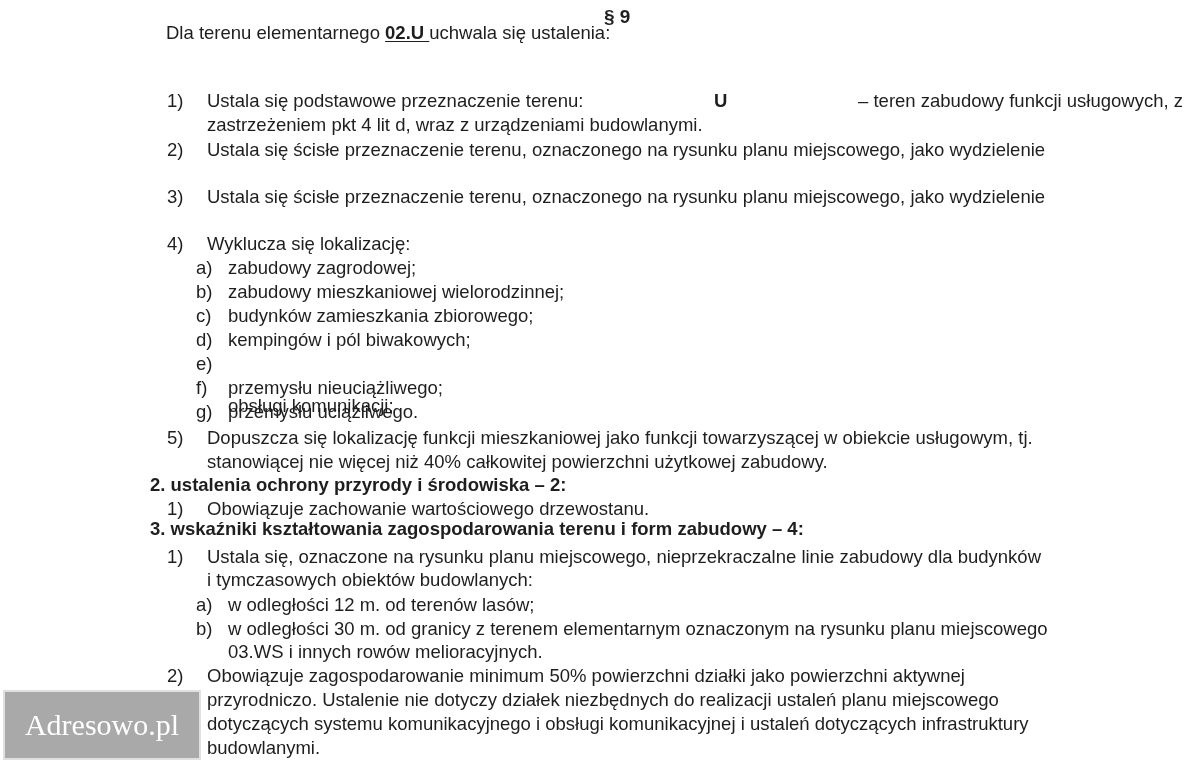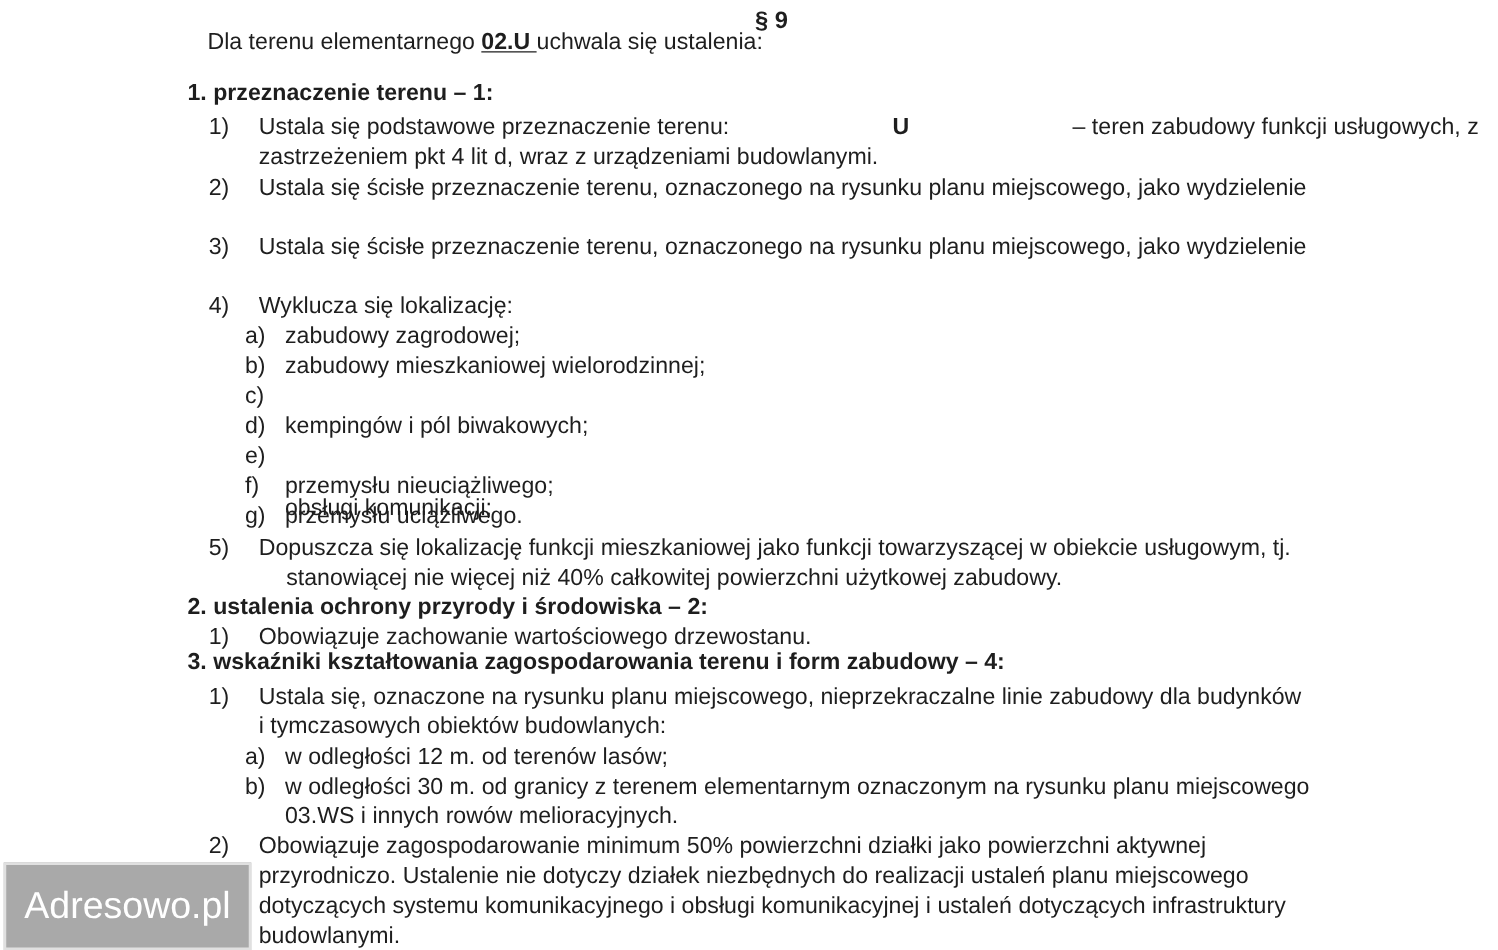--- a/index.html
+++ b/index.html
@@ -12,35 +12,34 @@
   }
   .page { position: absolute; left: 0; top: 0; width: 1198px; height: 760px; }
   .line { position: absolute; white-space: nowrap; line-height: 22px; }
   .bold { font-weight: bold; }
   .u { text-decoration: underline; text-underline-offset: 2px; }
   .just { display: flex; justify-content: space-between; white-space: nowrap; }
   .watermark {
     position: absolute; left: 3px; top: 690px; width: 198px; height: 70px;
     background: #a9a9a9; border: 2px solid #e0e0e0; box-sizing: border-box;
     color: #ffffff; font-size: 30px; display: flex; align-items: center; justify-content: center;
-    font-family: Liberation Sans, sans-serif;
+    font-family: Liberation Serif, serif;
   }
 </style>
 </head>
 <body>
 
 <div class="page">
 
   <div class="line bold" style="left:604px; top:6px; font-size:19px;">§ 9</div>
 
   <div class="line" style="left:150px; top:22px;margin-left:16px;">
     <span>Dla terenu elementarnego </span><span class="bold u">02.U </span><span>uchwala się ustalenia:</span>
   </div>
 
-  <div class="line bold" style="left:150px; top:63px;">1. przeznaczenie terenu – 1:</div>
 
   <div class="line" style="left:167px; top:90px;">1)</div>
   <div class="line just" style="left:207px; top:90px; width:976px;">
     <span>Ustala się podstawowe przeznaczenie terenu: </span>
       <span class="bold">U</span>
       <span> – teren zabudowy funkcji usługowych, z</span>
   </div>
   <div class="line" style="left:207px; top:114px;">zastrzeżeniem pkt 4 lit d, wraz z urządzeniami budowlanymi.</div>
 
   <div class="line" style="left:167px; top:139px;">2)</div>
@@ -50,32 +49,33 @@
   <div class="line" style="left:207px; top:186px;">Ustala się ścisłe przeznaczenie terenu, oznaczonego na rysunku planu miejscowego, jako wydzielenie</div>
 
   <div class="line" style="left:167px; top:233px;">4)</div>
   <div class="line" style="left:207px; top:233px;">Wyklucza się lokalizację:</div>
 
   <div class="line" style="left:196px; top:257px;">a)</div>
   <div class="line" style="left:228px; top:257px;">zabudowy zagrodowej;</div>
   <div class="line" style="left:196px; top:281px;">b)</div>
   <div class="line" style="left:228px; top:281px;">zabudowy mieszkaniowej wielorodzinnej;</div>
   <div class="line" style="left:196px; top:305px;">c)</div>
+  <div class="line" style="left:228px; top:305px;">budynków zamieszkania zbiorowego;</div>
   <div class="line" style="left:196px; top:329px;">d)</div>
   <div class="line" style="left:228px; top:329px;">kempingów i pól biwakowych;</div>
   <div class="line" style="left:196px; top:353px;">e)</div>
   <div class="line" style="left:228px; top:353px;margin-top:42px;">obsługi komunikacji;</div>
   <div class="line" style="left:196px; top:377px;">f)</div>
   <div class="line" style="left:228px; top:377px;">przemysłu nieuciążliwego;</div>
   <div class="line" style="left:196px; top:401px;">g)</div>
   <div class="line" style="left:228px; top:401px;">przemysłu uciążliwego.</div>
 
   <div class="line" style="left:167px; top:427px;">5)</div>
   <div class="line" style="left:207px; top:427px;">Dopuszcza się lokalizację funkcji mieszkaniowej jako funkcji towarzyszącej w obiekcie usługowym, tj.</div>
-  <div class="line" style="left:207px; top:451px;margin-left:22px;">stanowiącej nie więcej niż 40% całkowitej powierzchni użytkowej zabudowy.</div>
+  <div class="line" style="left:207px; top:451px;">stanowiącej nie więcej niż 40% całkowitej powierzchni użytkowej zabudowy.</div>
 
   <div class="line bold" style="left:150px; top:474px;">2. ustalenia ochrony przyrody i środowiska – 2:</div>
   <div class="line" style="left:167px; top:498px;">1)</div>
   <div class="line" style="left:207px; top:498px;">Obowiązuje zachowanie wartościowego drzewostanu.</div>
 
   <div class="line bold" style="left:150px; top:518px;">3. wskaźniki kształtowania zagospodarowania terenu i form zabudowy – 4:</div>
 
   <div class="line" style="left:167px; top:546px;">1)</div>
   <div class="line" style="left:207px; top:546px;">Ustala się, oznaczone na rysunku planu miejscowego, nieprzekraczalne linie zabudowy dla budynków</div>
   <div class="line" style="left:207px; top:569px;">i tymczasowych obiektów budowlanych:</div>

